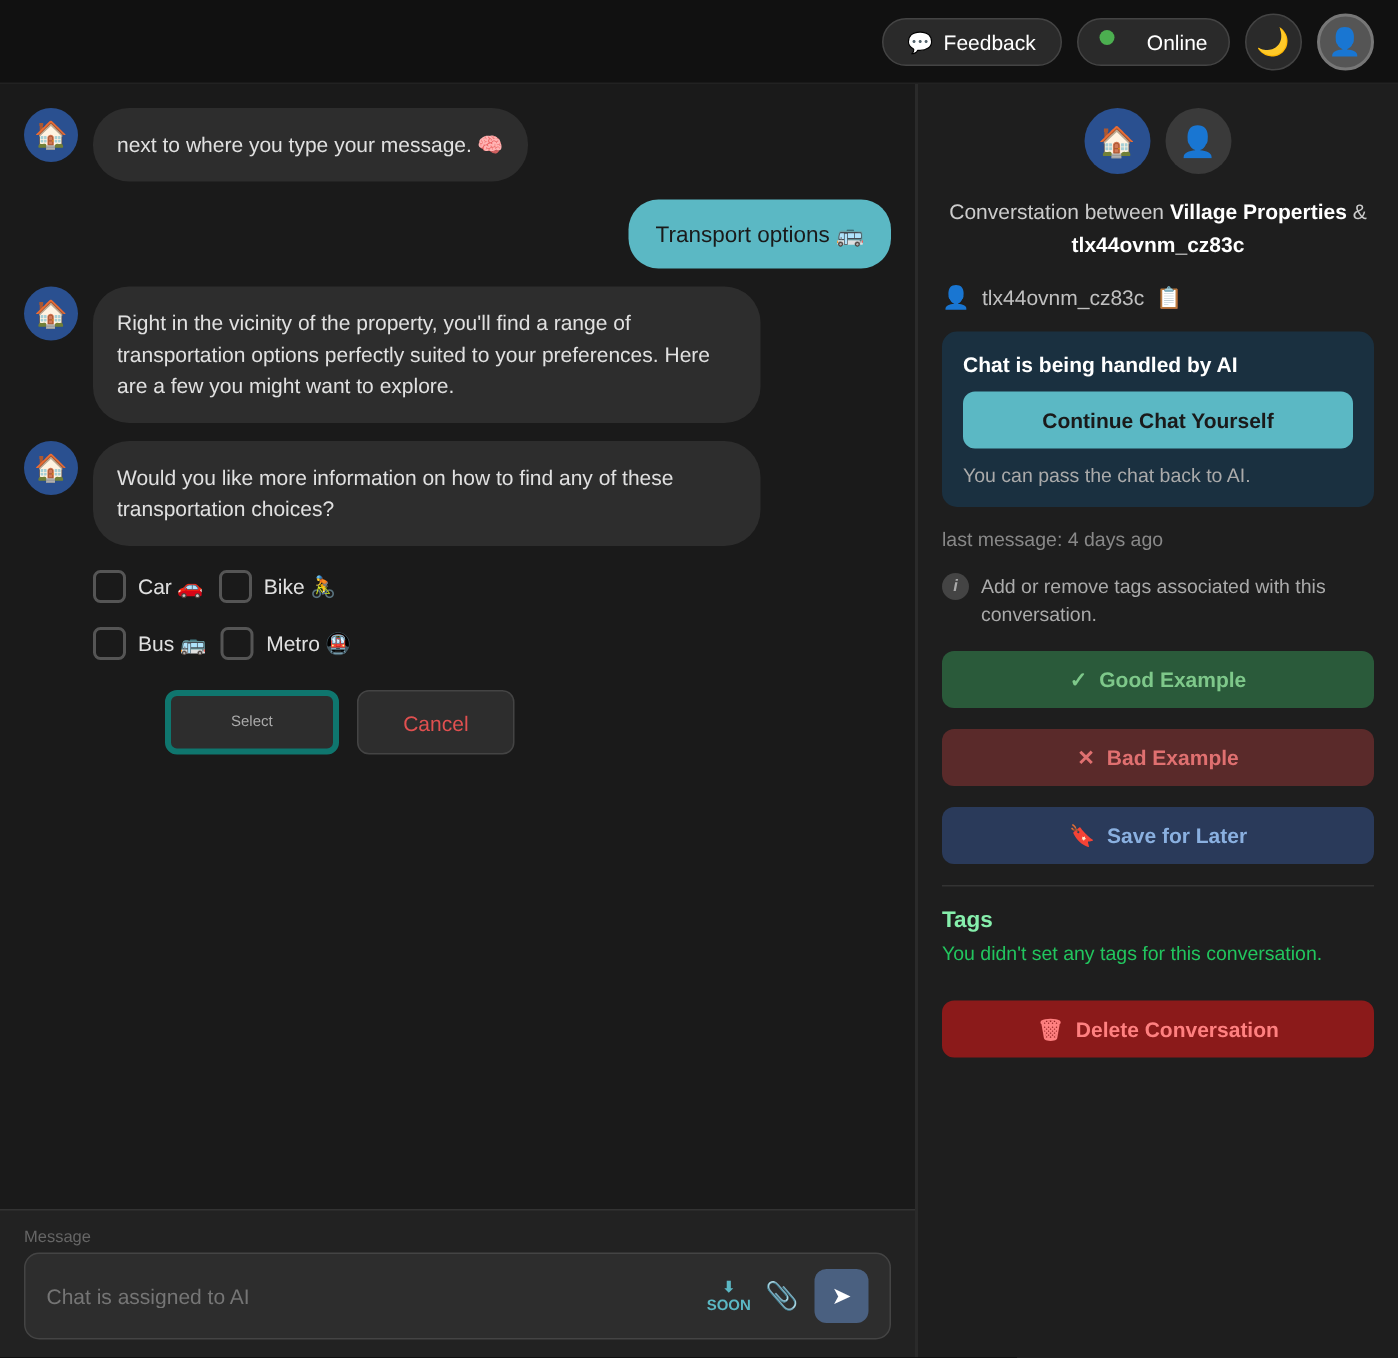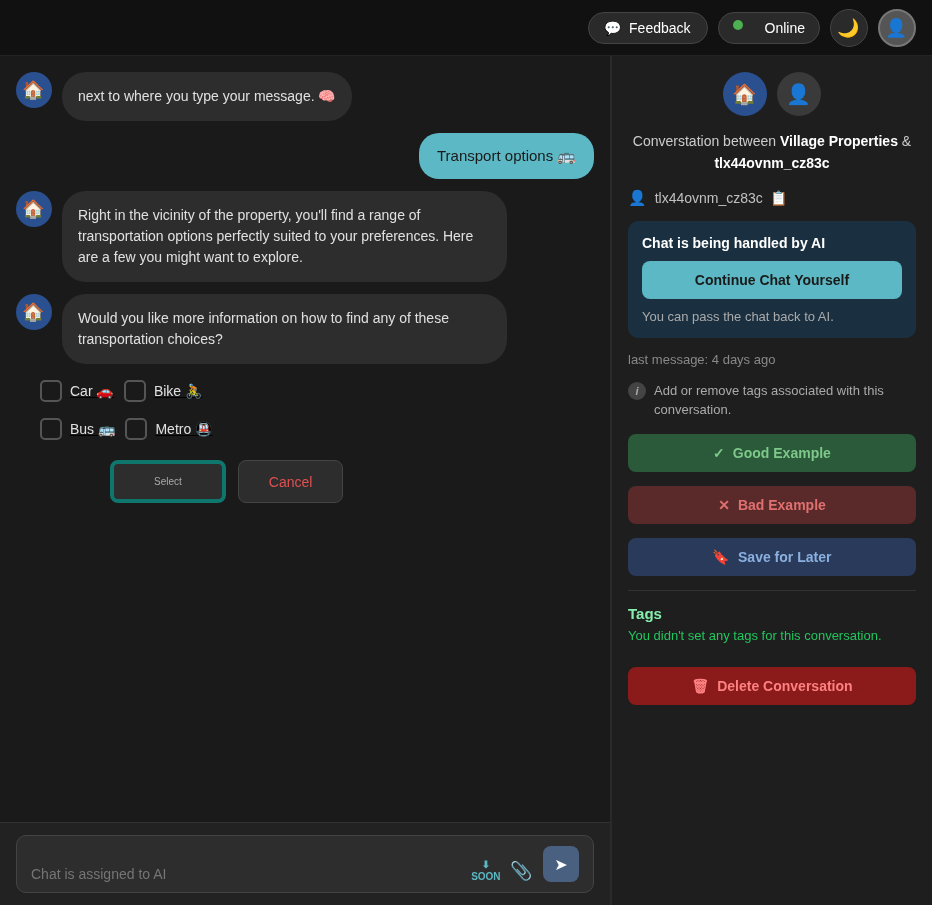--- a/index.html
+++ b/index.html
@@ -153,23 +153,22 @@
       font-weight: 500;
       display: flex;
       gap: 8px;
     }
 
     
     .options-row {
       display: flex;
       flex-wrap: wrap;
       gap: 10px;
-      margin-left: 24px;
+      margin-left: 46px;
       margin-top: 4px;
-      text-decoration: underline;
     }
     .option-item {
       display: flex;
       align-items: center;
       gap: 8px;
       color: #e0e0e0;
       font-size: 14px;
     }
     .option-checkbox {
       width: 22px;
@@ -216,21 +215,21 @@
       border-top: 1px solid #333;
       padding: 12px 16px;
     }
     .input-label {
       color: #666;
       font-size: 11px;
       margin-bottom: 4px;
     }
     .input-row {
       display: flex;
-      align-items: flex-end;
+      align-items: center;
       background: #2d2d2d;
       border: 1px solid #444;
       border-radius: 10px;
       padding: 10px 14px;
       gap: 10px;
     }
     .input-text {
       flex: 1;
       background: transparent;
       border: none;
@@ -531,20 +530,21 @@
 
       <div class="action-btns">
         <div class="bot-avatar" style="visibility:hidden;">🏠</div>
         <button class="select-btn">Select</button>
         <button class="cancel-btn">Cancel</button>
       </div>
 
     </div>
 
     <div class="chat-input-area">
+      <div class="input-label">Message</div>
       <div class="input-row">
         <input class="input-text" type="text" placeholder="Chat is assigned to AI" style="">
         <div class="soon-badge">
           <span>⬇</span>
           <span>SOON</span>
         </div>
         <span class="attach-icon">📎</span>
         <button class="send-btn">
           <span>➤</span>
         </button>

